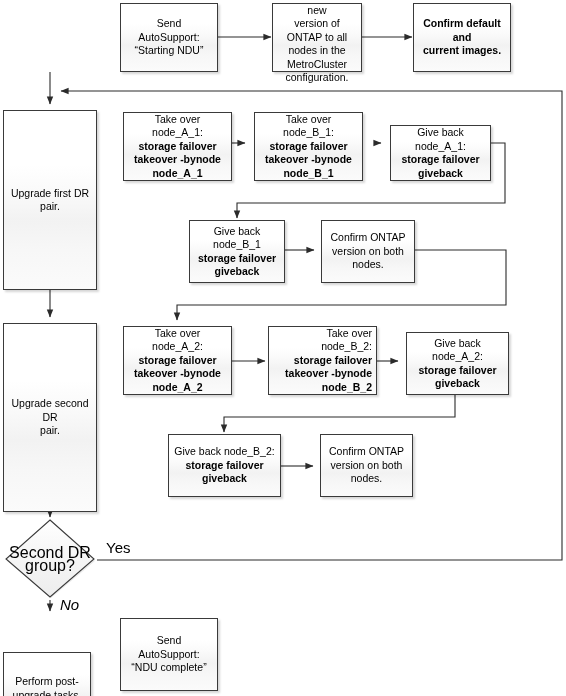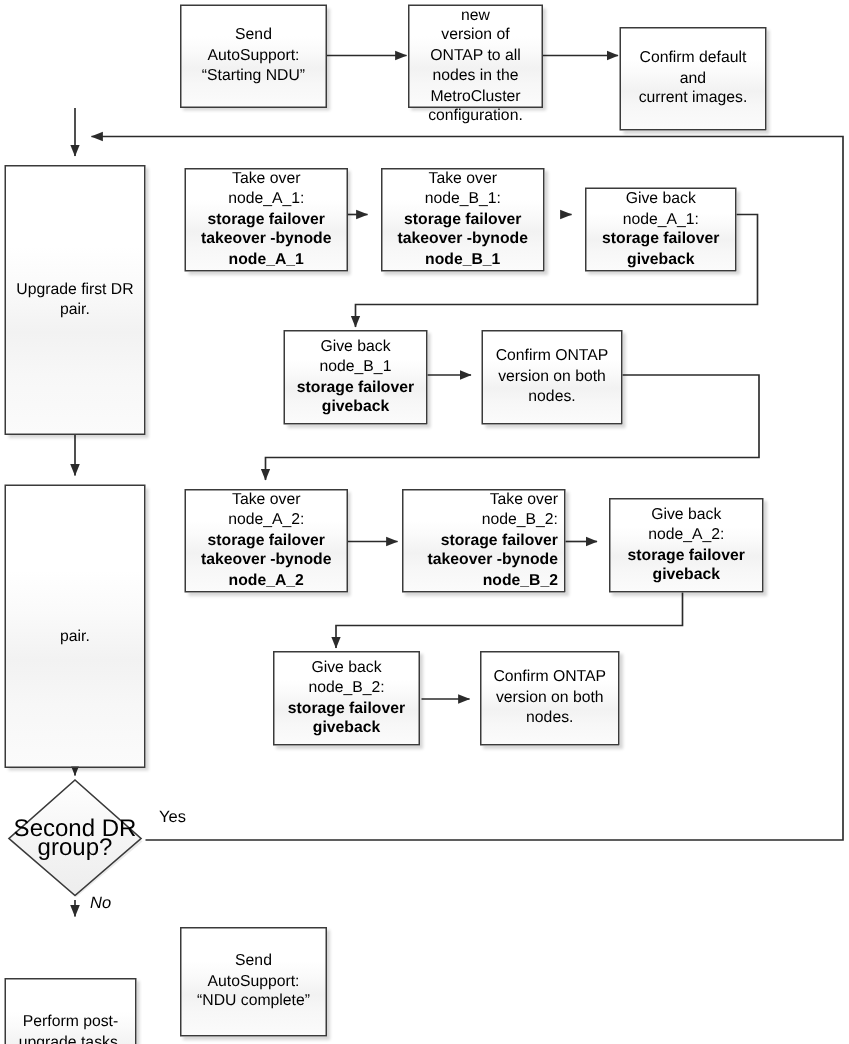--- a/index.html
+++ b/index.html
@@ -68,21 +68,21 @@
     display: flex;
     align-items: center;
     justify-content: center;
     text-align: center;
     font-size: 16px;
     line-height: 13.5px;
     color: #000;
   }
   .edgelabel {
     position: absolute;
-    font-size: 11px;
+    font-size: 15px;
     color: #000;
     white-space: nowrap;
   }
 </style>
 </head>
 <body>
 
 <div id="canvas">
 
   <svg class="wires" viewBox="0 0 566 696">
@@ -139,37 +139,37 @@
 
   <div class="node" style="left:272px; top:3px; width:90px; height:69px;">
     <span class="txt">
       <span>Download the new</span><br>
       <span>version of ONTAP to all</span><br>
       <span>nodes in the MetroCluster</span><br>
       <span>configuration.</span>
     </span>
   </div>
 
-  <div class="node" style="left:413px; top:18px; width:98px; height:69px;">
+  <div class="node" style="left:413px; top:3px; width:98px; height:69px;font-weight:bold;">
     <span class="txt">
       <span>Confirm default and</span><br>
       <span>current images.</span>
     </span>
   </div>
 
   <div class="node" style="left:3px; top:110px; width:94px; height:180px;">
     <span class="txt">
       <span>Upgrade first DR</span><br>
       <span>pair.</span>
     </span>
   </div>
 
   <div class="node" style="left:3px; top:323px; width:94px; height:189px;">
     <span class="txt">
-      <br>
+      <span>Upgrade second DR</span><br>
       <span>pair.</span>
     </span>
   </div>
 
   <div class="node" style="left:123px; top:112px; width:109px; height:69px;">
     <span class="txt">
       <span>Take over node_A_1:</span><br>
       <span class="cmd">storage failover</span><br>
       <span class="cmd">takeover -bynode</span><br>
       <span class="cmd">node_A_1</span>
@@ -228,21 +228,21 @@
   </div>
 
   <div class="node" style="left:406px; top:332px; width:103px; height:63px;">
     <span class="txt">
       <span>Give back node_A_2:</span><br>
       <span class="cmd">storage failover</span><br>
       <span class="cmd">giveback</span>
     </span>
   </div>
 
-  <div class="node" style="left:168px; top:434px; width:98px; height:63px;margin-left:14px;">
+  <div class="node" style="left:168px; top:434px; width:113px; height:63px;">
     <span class="txt">
       <span>Give back node_B_2:</span><br>
       <span class="cmd">storage failover</span><br>
       <span class="cmd">giveback</span>
     </span>
   </div>
 
   <div class="node" style="left:320px; top:434px; width:93px; height:63px;">
     <span class="txt">
       <span>Confirm ONTAP</span><br>

